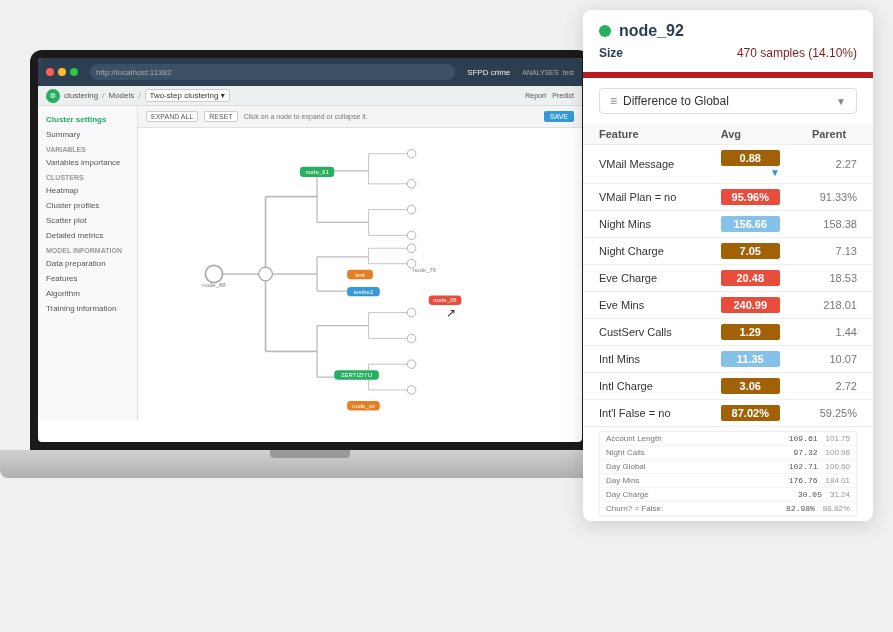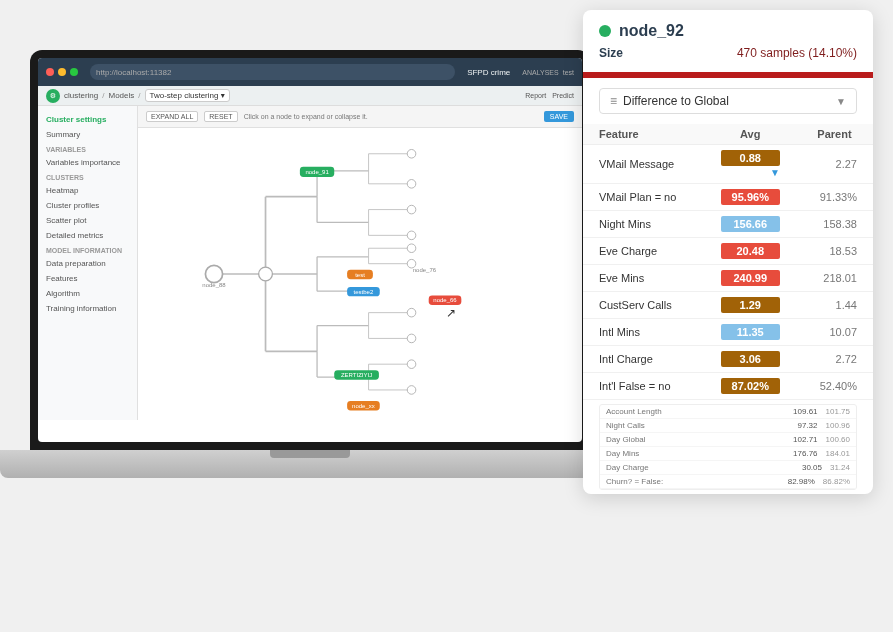--- a/index.html
+++ b/index.html
@@ -338,21 +338,21 @@
       font-size: 11px;
       font-weight: 600;
       color: #555;
       padding: 4px 16px;
       text-align: left;
       background: #f9f9f9;
       border-bottom: 1px solid #eee;
     }
 
     .panel-table thead th.right {
-      text-align: center;
+      text-align: left;
     }
 
     .panel-table tbody tr {
       border-bottom: 1px solid #f0f0f0;
     }
 
     .panel-table tbody td {
       padding: 5px 16px;
       font-size: 11px;
       color: #333;
@@ -412,20 +412,21 @@
 
     .mini-table-label {
       flex: 1;
       color: #777;
     }
 
     .mini-table-val {
       color: #555;
       font-weight: 500;
       margin-right: 8px;
+      font-family: Liberation Mono, monospace;
     }
 
     .mini-table-val2 {
       color: #999;
     }
   </style>
 </head>
 <body>
 
 <div class="laptop-wrapper">
@@ -629,20 +630,27 @@
           <td class="right">91.33%</td>
         </tr>
         <tr>
           <td>Night Mins</td>
           <td style="text-align: right;">
             <div class="cell-bar light-blue">156.66</div>
           </td>
           <td class="right">158.38</td>
         </tr>
         <tr>
+          <td>Night Charge</td>
+          <td style="text-align: right;">
+            <div class="cell-bar blue">7.05</div>
+          </td>
+          <td class="right">7.13</td>
+        </tr>
+        <tr>
           <td>Eve Charge</td>
           <td style="text-align: right;">
             <div class="cell-bar red">20.48</div>
           </td>
           <td class="right">18.53</td>
         </tr>
         <tr>
           <td>Eve Mins</td>
           <td style="text-align: right;">
             <div class="cell-bar red">240.99</div>
@@ -668,21 +676,21 @@
           <td style="text-align: right;">
             <div class="cell-bar blue">3.06</div>
           </td>
           <td class="right">2.72</td>
         </tr>
         <tr>
           <td>Int'l False = no</td>
           <td style="text-align: right;">
             <div class="cell-bar blue">87.02%</div>
           </td>
-          <td class="right">52.40%</td>
+          <td class="right">59.25%</td>
         </tr>
       </tbody>
   </table>
 
   <div class="mini-table" id="mini-table">
   <div class="mini-table-row">
         <span class="mini-table-label">Account Length</span>
       <span class="mini-table-val">109.61</span>
       <span class="mini-table-val2">101.75</span>
       </div>

